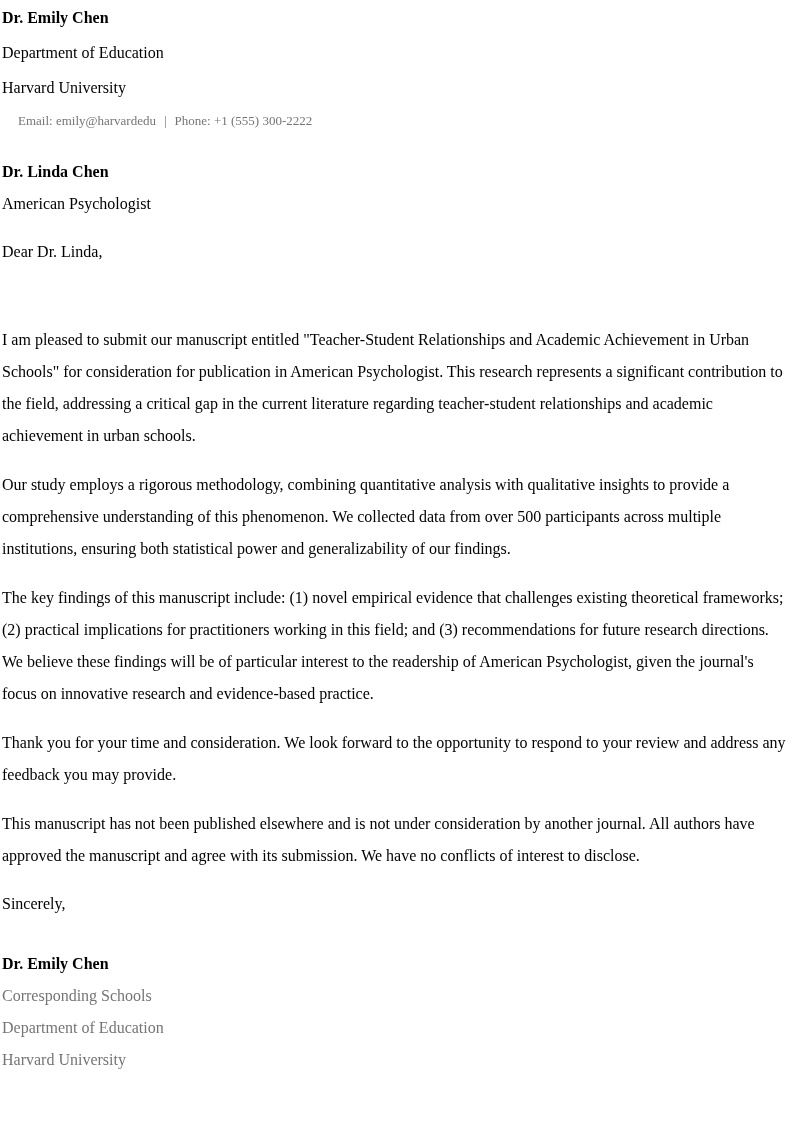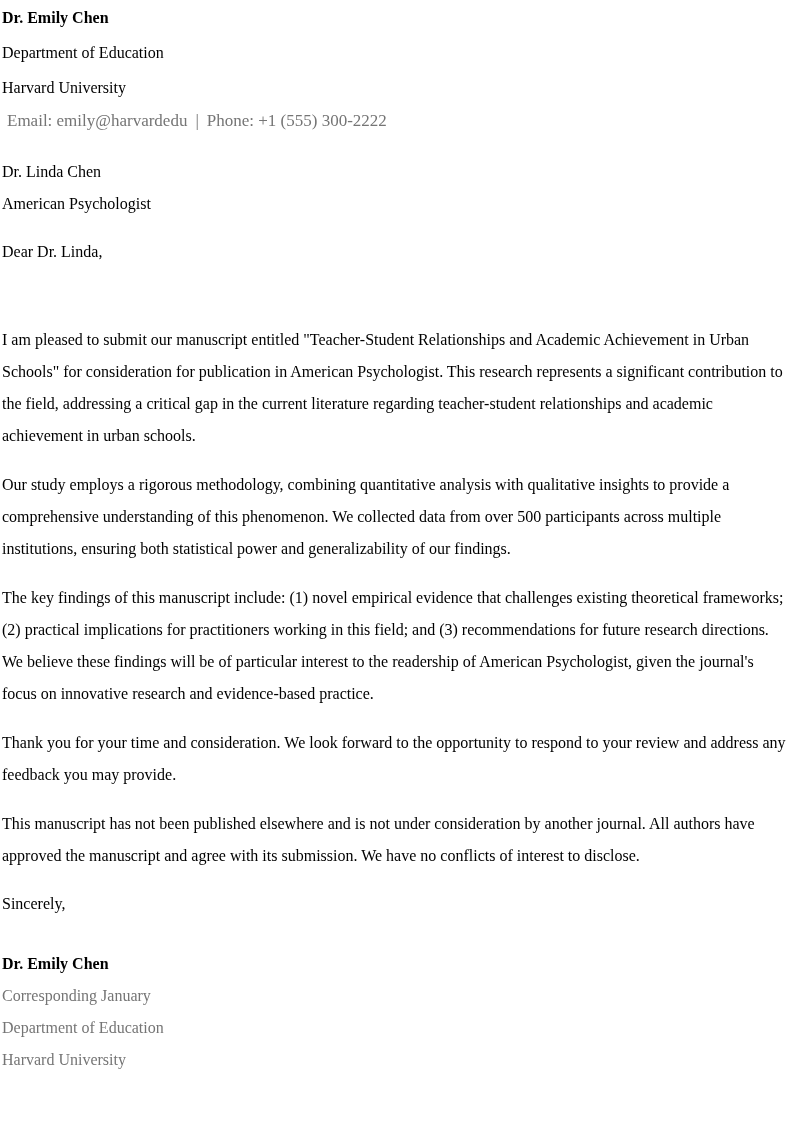--- a/index.html
+++ b/index.html
@@ -11,31 +11,31 @@
     background: #ffffff;
     color: #000000;
     font-family: "Liberation Serif", "DejaVu Serif", serif;
     font-size: 16px;
     overflow: hidden;
   }
   
   .sender p { margin: 0 0 14px 0; line-height: 21px; }
   .sender-name { font-weight: bold; }
   .contact-line {
-    font-size: 17px;
+    font-size: 13px;
     color: #757575;
     line-height: 18px;
-    margin: 0 0 26px 5px;
+    margin: 0 0 26px 16px;
   }
   .contact-sep { margin: 0 8px; }
   
   .date-line { margin: 0 0 19px 0; line-height: 21px; }
   
   .recipient { line-height: 2; margin: 0; }
-  .recipient-name { font-weight: normal; }
+  .recipient-name { font-weight: bold; }
   
   .salutation { line-height: 2; margin: 16px 0 12px 0; }
   
   .letter-body p { line-height: 2; margin: 17px 0 16px 0; }
   .letter-body p:first-child { margin-top: 56px; }
   
   .closing { line-height: 2; margin: 16px 0 17px 0; }
   .signature { margin-top: 28px; line-height: 2; }
   .signature-name { font-weight: bold; }
   .sig-muted { color: #757575; }
@@ -68,18 +68,18 @@
     <p>Our study employs a rigorous methodology, combining quantitative analysis with qualitative insights to provide a comprehensive understanding of this phenomenon. We collected data from over 500 participants across multiple institutions, ensuring both statistical power and generalizability of our findings.</p>
     <p>The key findings of this manuscript include: (1) novel empirical evidence that challenges existing theoretical frameworks; (2) practical implications for practitioners working in this field; and (3) recommendations for future research directions. We believe these findings will be of particular interest to the readership of American Psychologist, given the journal's focus on innovative research and evidence-based practice.</p>
     <p>Thank you for your time and consideration. We look forward to the opportunity to respond to your review and address any feedback you may provide.</p>
     <p>This manuscript has not been published elsewhere and is not under consideration by another journal. All authors have approved the manuscript and agree with its submission. We have no conflicts of interest to disclose.</p>
   </div>
 
   <p class="closing">Sincerely,</p>
 
   <div class="signature">
     <div class="signature-name">Dr. Emily Chen</div>
-    <div class="sig-muted">Corresponding January</div>
+    <div class="sig-muted">Corresponding Schools</div>
     <div class="sig-muted">Department of Education</div>
     <div class="sig-muted">Harvard University</div>
   </div>
 
 </div>
 
 </body></html>

